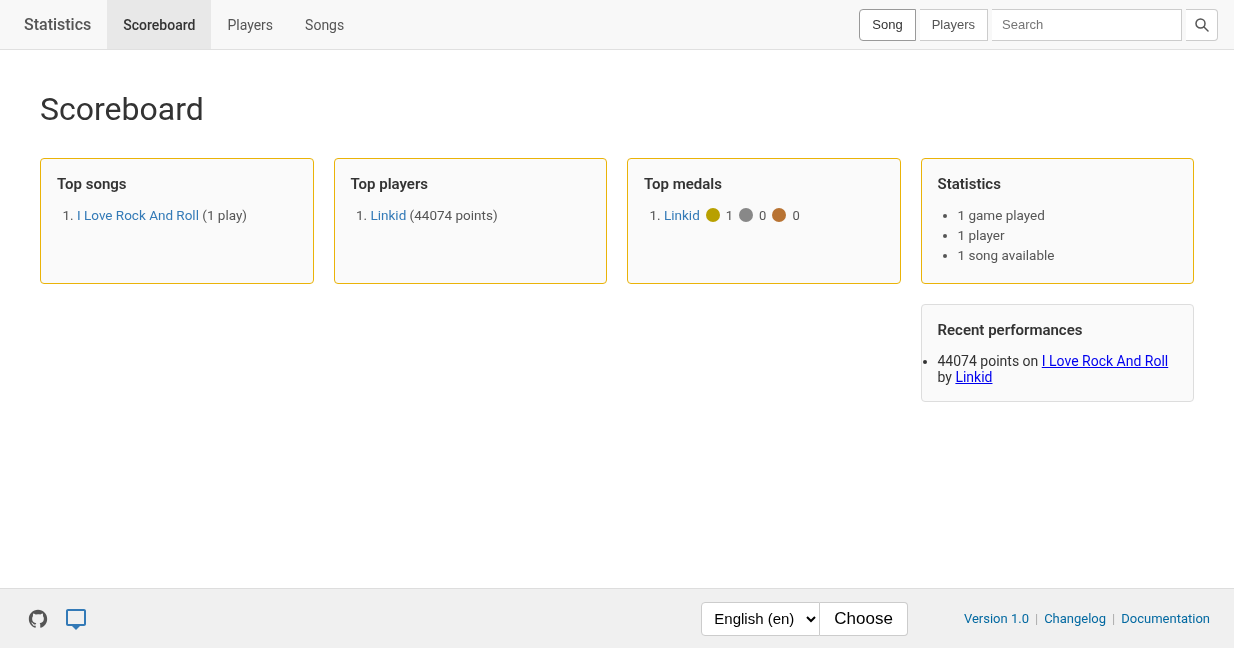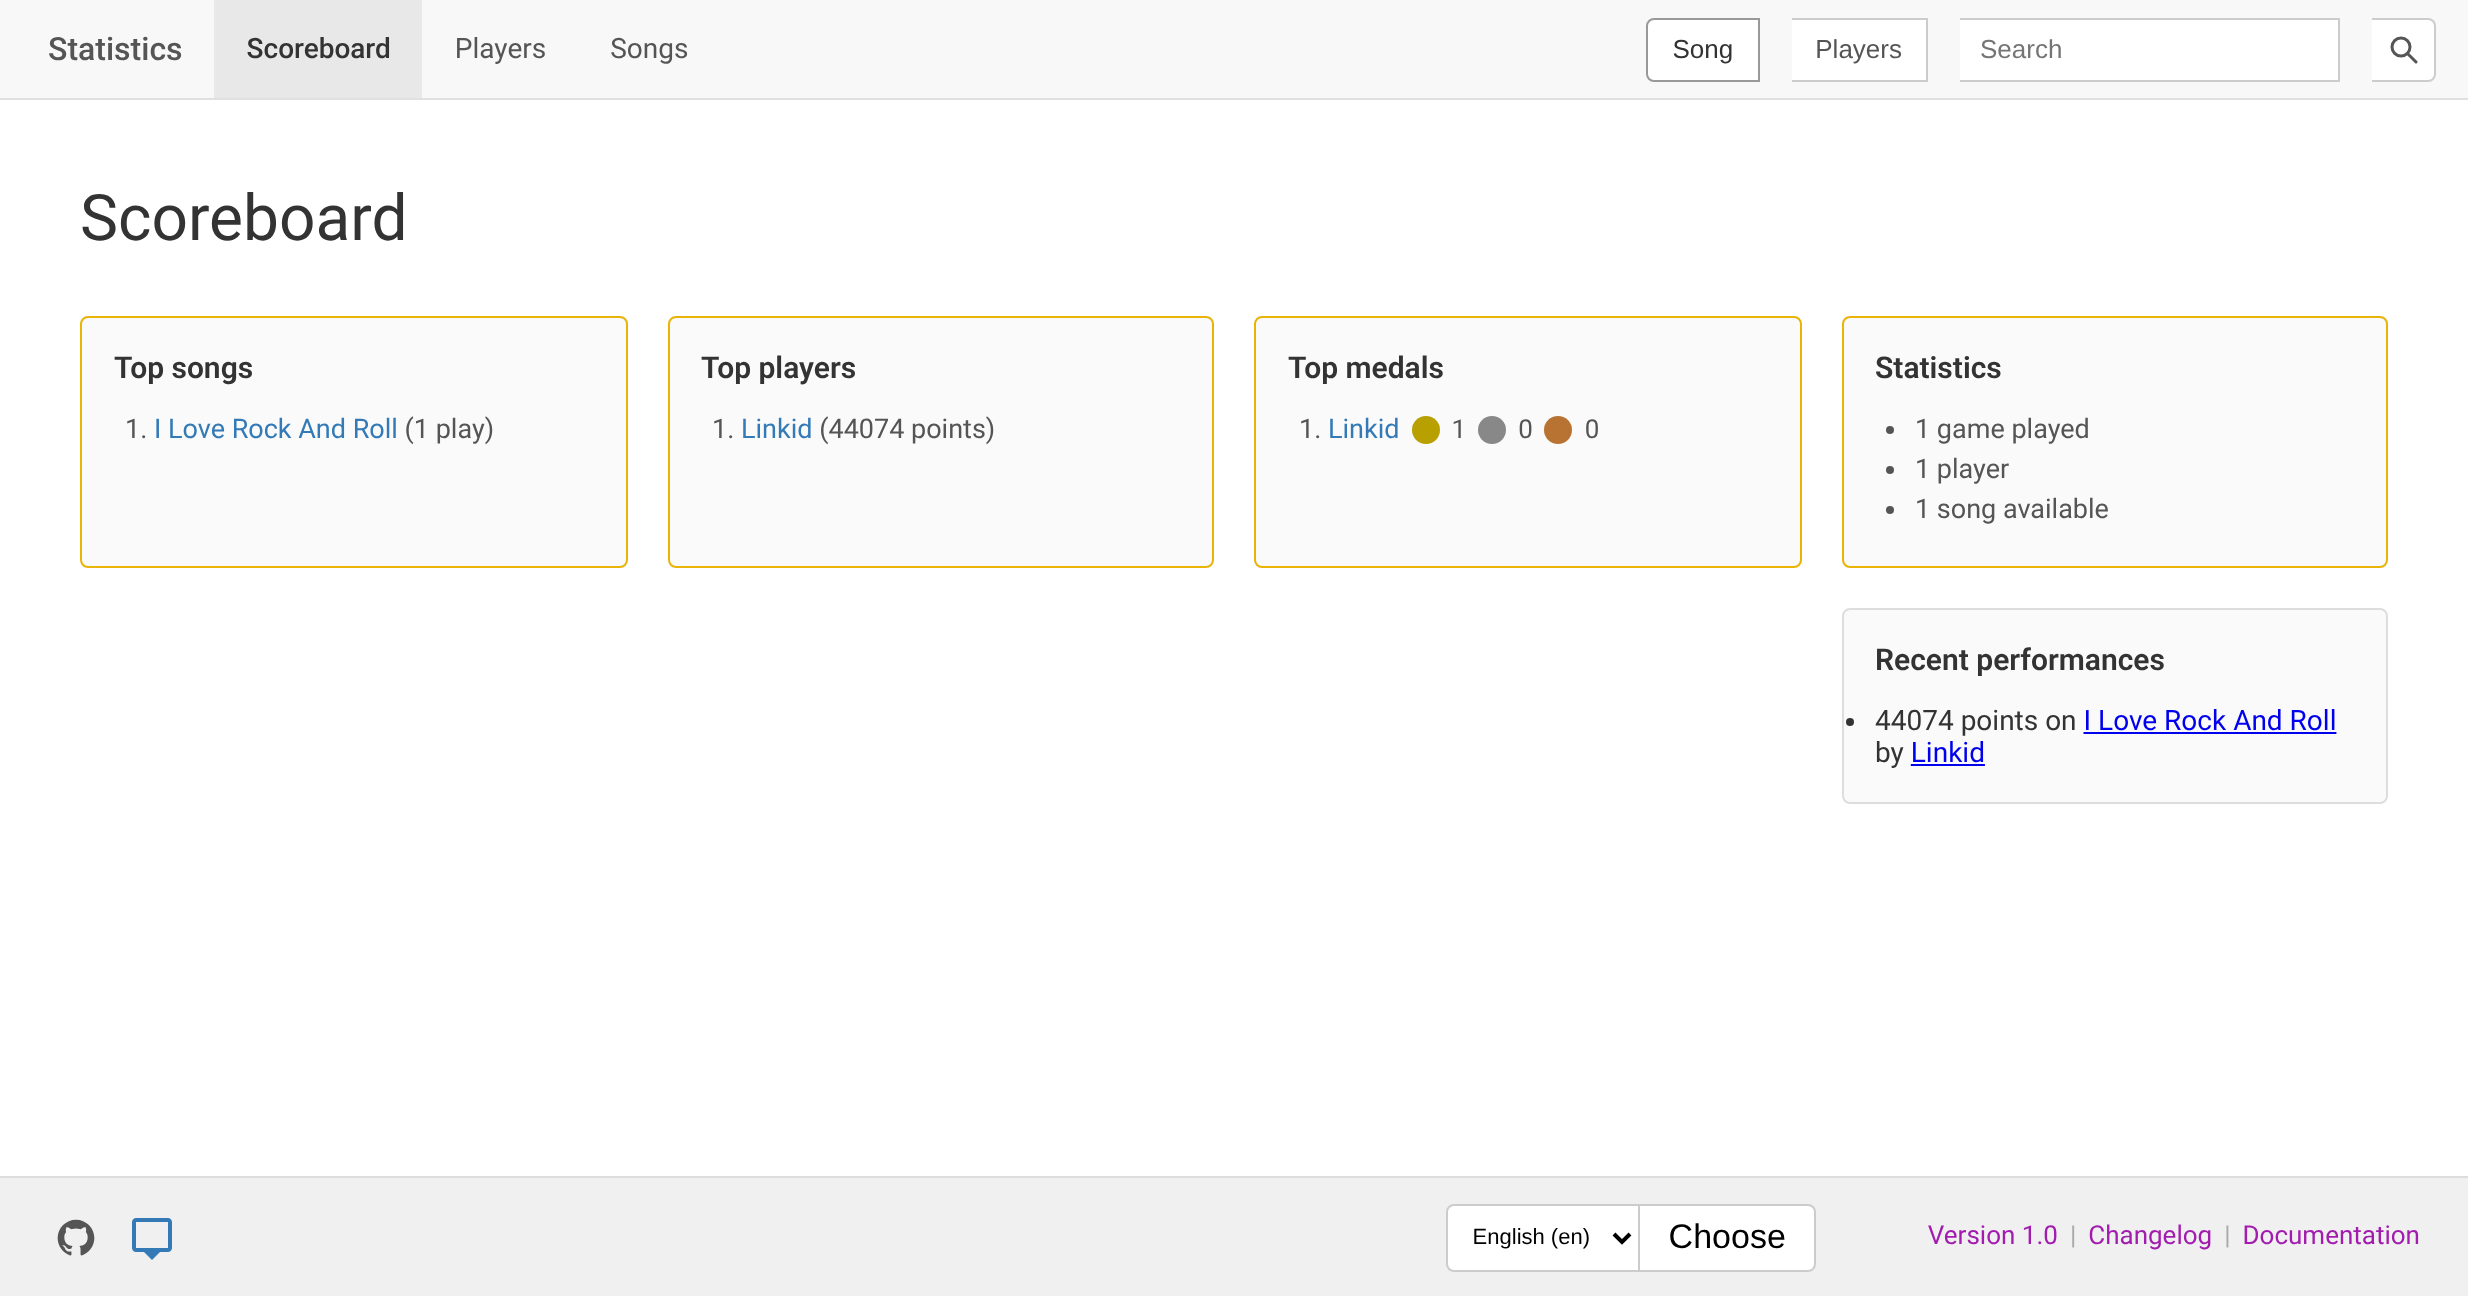--- a/index.html
+++ b/index.html
@@ -5,21 +5,21 @@
     * { box-sizing: border-box; margin: 0; padding: 0; }
     body { font-family: -apple-system, BlinkMacSystemFont, "Segoe UI", Roboto, sans-serif; font-size: 14px; color: #333; background: #fff; display: flex; flex-direction: column; min-height: 648px; }
 
     
     nav { display: flex; align-items: center; background: #f8f8f8; border-bottom: 1px solid #e0e0e0; padding: 0 16px; height: 50px; }
     .nav-brand { font-size: 16px; font-weight: 500; color: #555; margin-right: 8px; padding: 0 8px; }
     .nav-tabs { display: flex; align-items: stretch; height: 100%; }
     .nav-tab { display: flex; align-items: center; padding: 0 16px; cursor: pointer; font-size: 14px; color: #555; border: none; background: none; height: 100%; text-decoration: none; }
     .nav-tab.active { background: #e8e8e8; font-weight: 500; color: #333; }
     .nav-spacer { flex: 1; }
-    .nav-right { display: flex; align-items: center; gap: 16px; }
+    .nav-right { display: flex; align-items: center; gap: 4px; }
     .search-type-btn { padding: 5px 12px; border: 1px solid #ccc; background: #fff; cursor: pointer; font-size: 13px; color: #555; height: 32px; }
     .search-type-btn.active { background: #fff; border-color: #999; color: #333; font-weight: 500; }
     .search-type-btn:first-child { border-radius: 4px 0 0 4px; }
     .search-type-btn.players-btn { border-radius: 0; border-left: none; }
     .search-input { border: 1px solid #ccc; border-left: none; padding: 5px 10px; height: 32px; font-size: 13px; width: 190px; outline: none; }
     .search-submit { background: #fff; border: 1px solid #ccc; border-left: none; border-radius: 0 4px 4px 0; height: 32px; width: 32px; cursor: pointer; display: flex; align-items: center; justify-content: center; }
 
     
     main { flex: 1; padding: 40px 40px 60px; }
     h1.page-title { font-size: 32px; font-weight: 400; margin-bottom: 30px; color: #333; }
@@ -44,24 +44,24 @@
 
     
     .recent-perf-section { margin-top: 20px; }
     .recent-card { border: 1px solid #ddd; border-radius: 4px; padding: 16px; background: #fafafa; }
 
     
     footer { background: #f0f0f0; border-top: 1px solid #ddd; padding: 12px 24px; display: flex; align-items: center; gap: 16px; min-height: 60px; }
     .footer-icons { display: flex; align-items: center; gap: 10px; }
     .footer-icon { width: 28px; height: 28px; display: flex; align-items: center; justify-content: center; cursor: pointer; }
     .footer-lang { margin-left: auto; display: flex; align-items: center; gap: 0; }
-    .lang-select { padding: 6px 8px; border: 1px solid #ccc; background: #fff; font-size: 11px; height: 34px; border-radius: 4px 0 0 4px; cursor: pointer; }
+    .lang-select { padding: 6px 8px; border: 1px solid #ccc; background: #fff; font-size: 15px; height: 34px; border-radius: 4px 0 0 4px; cursor: pointer; }
     .choose-btn { padding: 6px 14px; border: 1px solid #ccc; border-left: none; background: #fff; font-size: 17px; height: 34px; border-radius: 0 4px 4px 0; cursor: pointer; }
     .footer-links { margin-left: 40px; display: flex; align-items: center; gap: 6px; font-size: 13px; color: #555; }
-    .footer-links a { color: #a21caf; text-decoration: none; }
+    .footer-links a { color: #0369a1; text-decoration: none; }
     .footer-sep { color: #aaa; }
   </style>
 </head>
 <body>
 
 <nav>
   <span class="nav-brand">Statistics</span>
   <div class="nav-tabs">
     <a class="nav-tab active">Scoreboard</a>
     <a class="nav-tab">Players</a>

